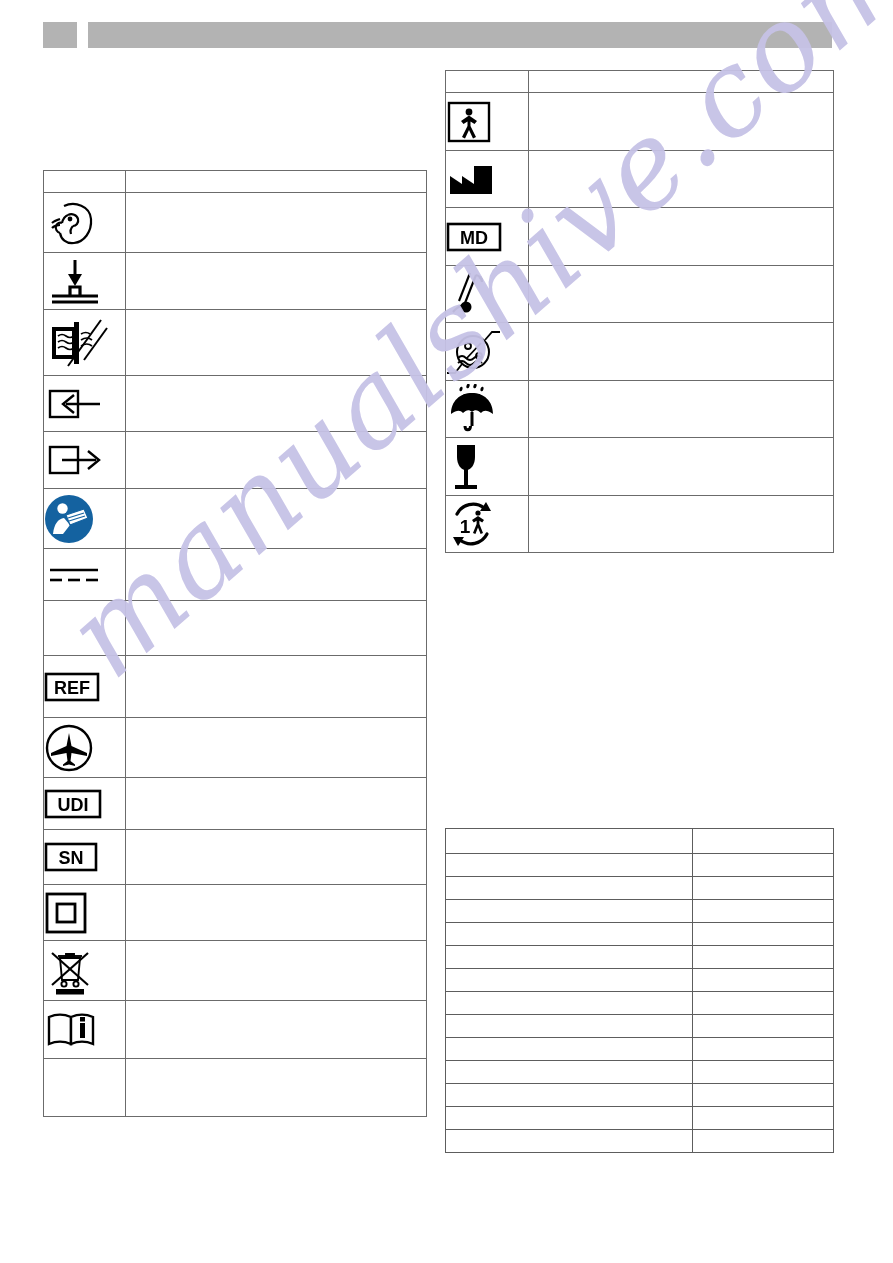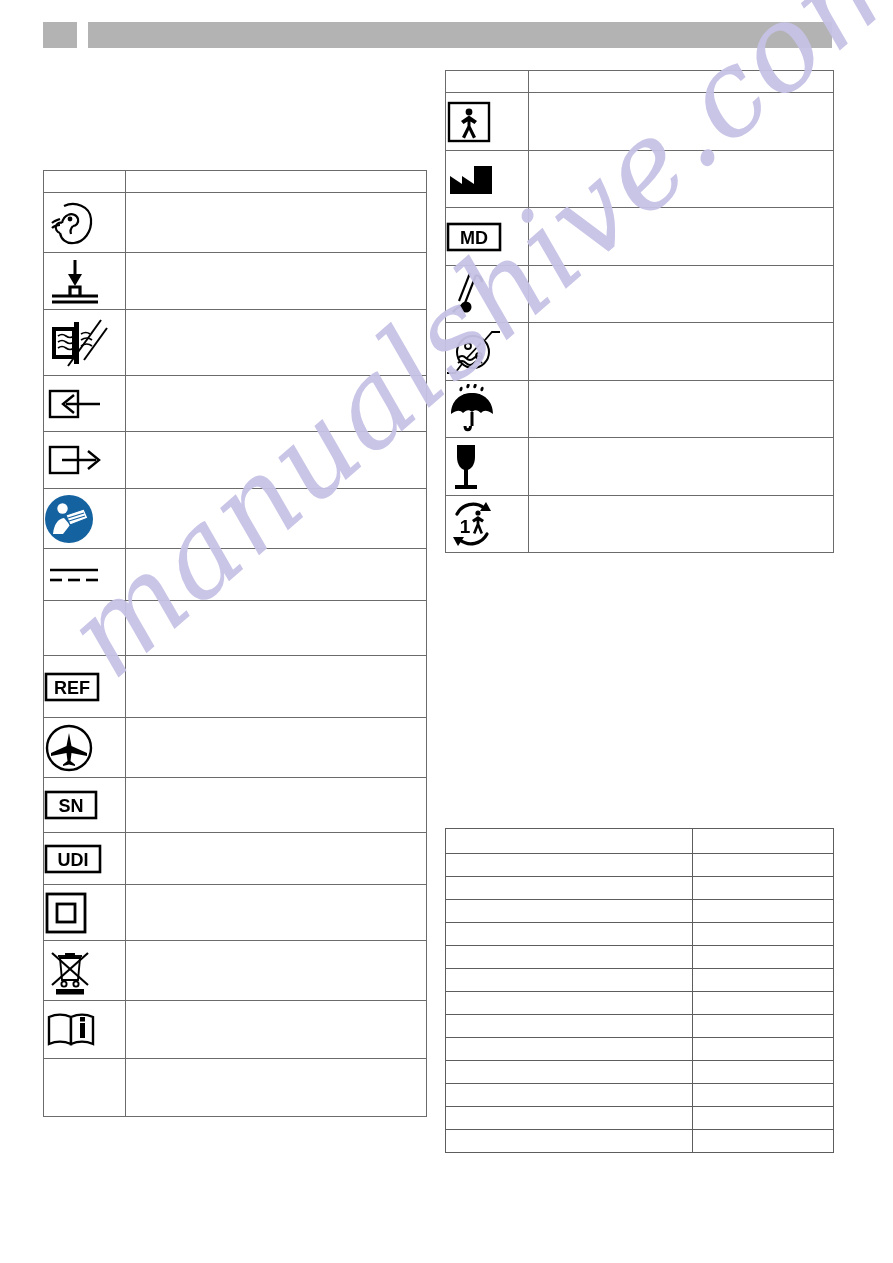--- a/index.html
+++ b/index.html
@@ -263,31 +263,31 @@
     </svg></span></td>
           <td class="desc"></td>
         </tr>
         <tr style="height: 60px;">
           <td class="sym"><span class="icon"><svg width="50" height="50" viewBox="0 0 50 50">
       <circle cx="25" cy="25" r="22" fill="#fff" stroke="#000" stroke-width="2.4"></circle>
       <path d="M25 10 L27.5 23 L43 30 L43 33 L27.5 30 L26.5 38 L31 41.5 L31 43 L25 41.5 L19 43 L19 41.5 L23.5 38 L22.5 30 L7 33 L7 30 L22.5 23 Z" fill="#000"></path>
     </svg></span></td>
           <td class="desc"></td>
         </tr>
+        <tr style="height: 52px;">
+          <td class="sym"><span class="icon"><svg width="58" height="30" viewBox="0 0 58 30">
+      <rect x="2" y="2" width="54" height="26" fill="#fff" stroke="#000" stroke-width="2.6"></rect>
+      <text x="29" y="22" text-anchor="middle" font-family="Liberation Sans, sans-serif" font-size="18" font-weight="bold" fill="#000">UDI</text>
+    </svg></span></td>
+          <td class="desc"></td>
+        </tr>
         <tr style="height: 55px;">
           <td class="sym"><span class="icon"><svg width="54" height="30" viewBox="0 0 54 30">
       <rect x="2" y="2" width="50" height="26" fill="#fff" stroke="#000" stroke-width="2.6"></rect>
       <text x="27" y="22" text-anchor="middle" font-family="Liberation Sans, sans-serif" font-size="18" font-weight="bold" fill="#000">SN</text>
-    </svg></span></td>
-          <td class="desc"></td>
-        </tr>
-        <tr style="height: 52px;">
-          <td class="sym"><span class="icon"><svg width="58" height="30" viewBox="0 0 58 30">
-      <rect x="2" y="2" width="54" height="26" fill="#fff" stroke="#000" stroke-width="2.6"></rect>
-      <text x="29" y="22" text-anchor="middle" font-family="Liberation Sans, sans-serif" font-size="18" font-weight="bold" fill="#000">UDI</text>
     </svg></span></td>
           <td class="desc"></td>
         </tr>
         <tr style="height: 56px;">
           <td class="sym"><span class="icon"><svg width="44" height="44" viewBox="0 0 44 44">
       <rect x="3" y="3" width="38" height="38" fill="none" stroke="#000" stroke-width="2.8"></rect>
       <rect x="13" y="13" width="18" height="18" fill="none" stroke="#000" stroke-width="2.8"></rect>
     </svg></span></td>
           <td class="desc"></td>
         </tr>

